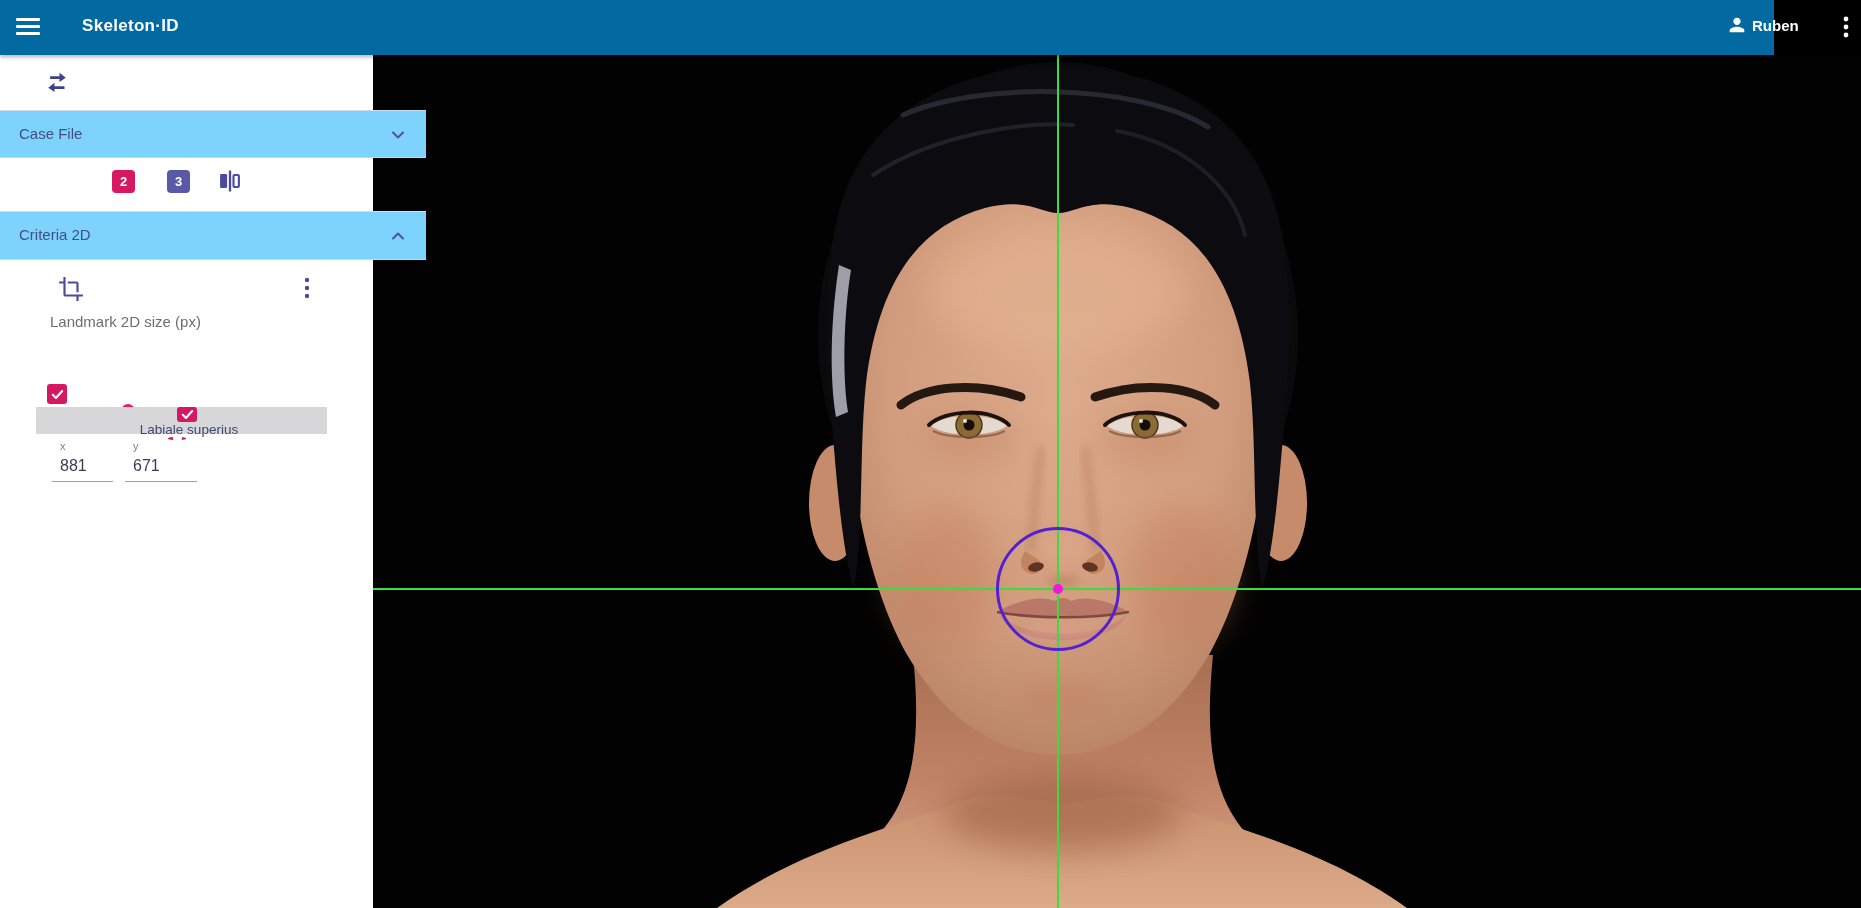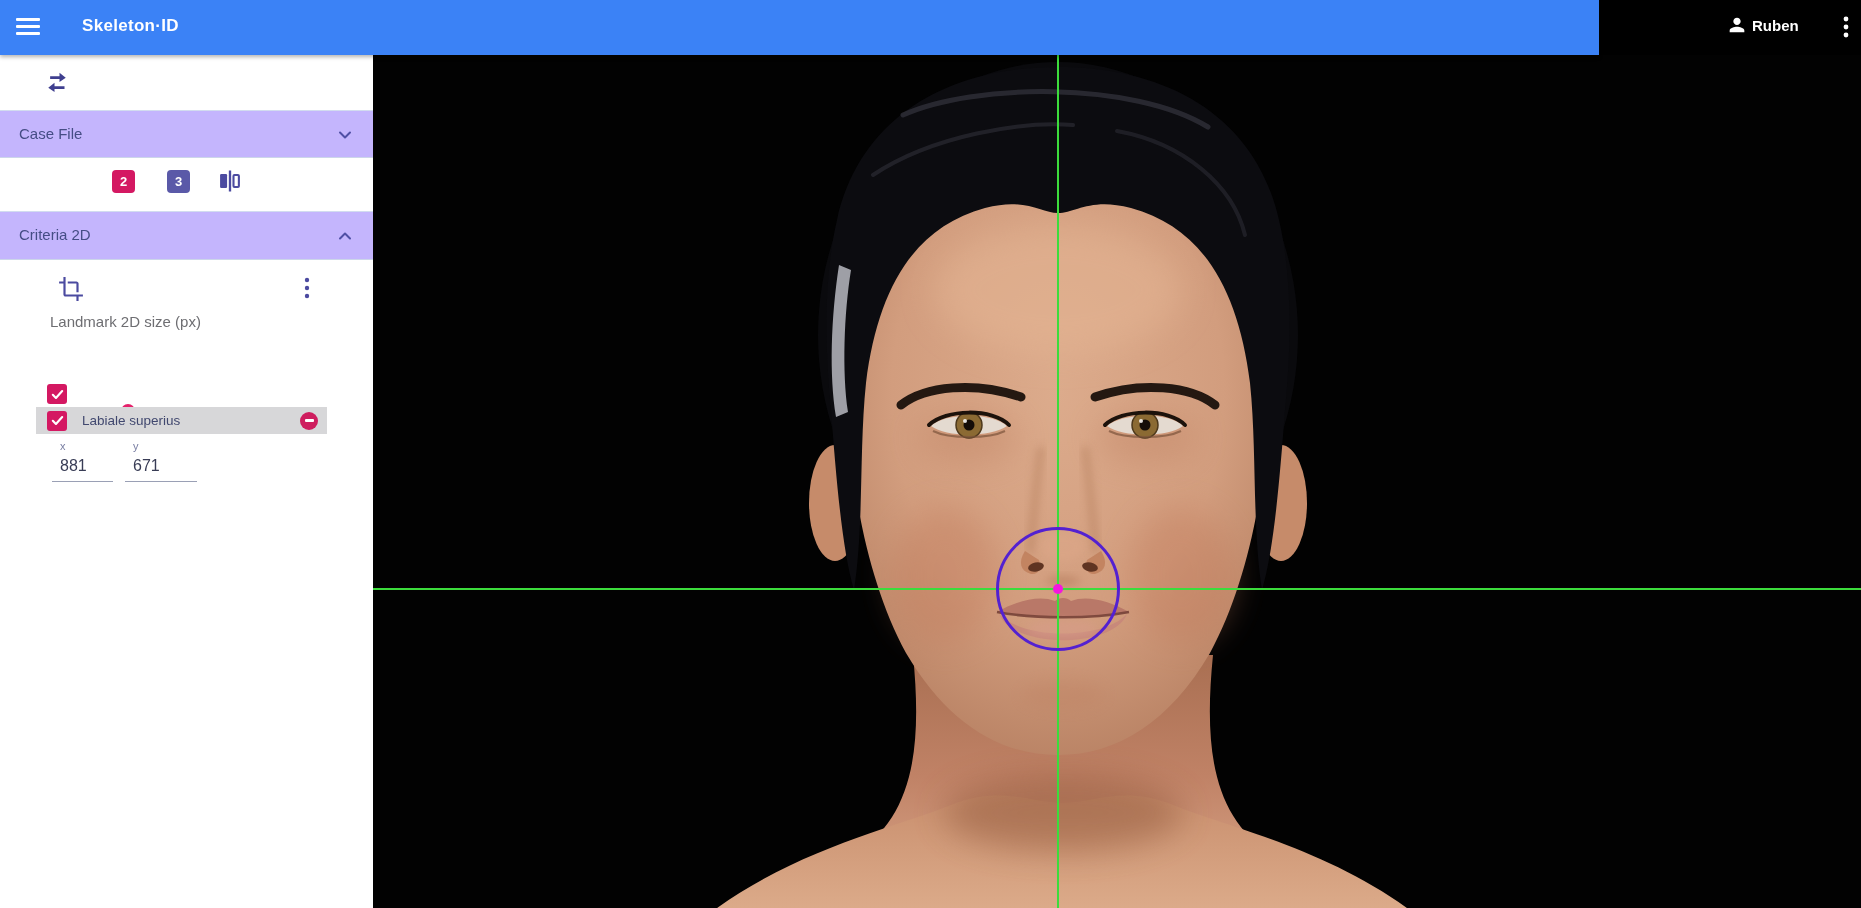--- a/index.html
+++ b/index.html
@@ -1,32 +1,32 @@
 <!DOCTYPE html>
 <html><head>
 <meta charset="utf-8">
 <style>
   * { margin:0; padding:0; box-sizing:border-box; }
   html,body { width:1861px; height:908px; overflow:hidden; }
   body { position:relative; background:#000; font-family:"Liberation Sans", sans-serif; }
 
   
-  .header { position:absolute; left:0; top:0; width:1599px; height:55px; background:#3b82f6;
+  .header { position:absolute; left:0; top:0; width:1774px; height:55px; background:#0369a1;
             box-shadow:0 2px 4px rgba(0,0,0,.3); z-index:30; }
   .menu-btn { position:absolute; left:16px; top:14px; width:28px; height:26px; cursor:pointer; }
   .menu-btn span { display:block; height:3px; background:#fff; border-radius:1px; margin:4px 0; width:24px; }
   .app-title { position:absolute; left:82px; top:16px; color:#fff; font-size:17px; font-weight:bold; letter-spacing:.3px; }
   .user-chip { position:absolute; left:1726px; top:14px; display:flex; align-items:center; gap:4px; color:#fff; cursor:pointer; }
   .user-chip .name { font-size:15px; font-weight:bold; }
   .kebab-top { position:absolute; left:1836px; top:14px; width:20px; height:26px; cursor:pointer; }
 
   
   .sidebar { position:absolute; left:0; top:55px; width:373px; height:853px; background:#fff; z-index:20; }
   .swap-btn { position:absolute; left:40px; top:12px; width:36px; height:32px; cursor:pointer; }
-  .section-row { position:absolute; left:0; width:373px; height:48px; background:#c4b5fd;
+  .section-row { position:absolute; left:0; width:426px; height:48px; background:#7dd3fc;
                  border-top:1px solid #d2dcef; border-bottom:1px solid #ccd6ea; cursor:pointer; }
   .section-row .sec-label { position:absolute; left:19px; top:14px; font-size:15px; color:#454d85; }
   .section-row .sec-chevron { position:absolute; right:18px; top:14px; width:20px; height:20px; }
   .row-case { top:55px; }
   .row-settings { top:156px; height:49px; }
   .row-criteria { top:435px; }
 
   .badge { position:absolute; top:115px; width:23px; height:23px; border-radius:4px; color:#fff;
            font-size:13px; font-weight:bold; text-align:center; line-height:23px; cursor:pointer; }
   .badge-2 { left:112px; background:#d41862; }
@@ -41,21 +41,21 @@
   .slider { position:absolute; left:50px; top:349px; width:268px; height:14px; cursor:pointer; }
   .slider .track { position:absolute; left:0; top:6px; width:100%; height:2px; background:#c6c6c6; }
   .slider .fill { position:absolute; left:0; top:6px; height:2px; background:#e5216b; }
   .slider .thumb { position:absolute; right:-7px; top:-6px; width:14px; height:14px; border-radius:50%; background:#e5216b; }
 
   .checkbox { width:20px; height:20px; background:#d41862; border-radius:3px; cursor:pointer;
               display:flex; align-items:center; justify-content:center; }
   .cb-lone { position:absolute; left:47px; top:329px; }
 
   .lm-row { position:absolute; left:36px; top:352px; width:291px; height:27px; background:#d7d7d9;
-            display:flex; align-items:center; cursor:pointer; }
+            display:flex; align-items:center; cursor:pointer;flex-direction:column; }
   .lm-row .checkbox { margin-left:11px; width:20px; height:20px; }
   .lm-row .lm-name { margin-left:15px; font-size:13.5px; color:#41486f; flex:1; }
   .minus-btn { width:18px; height:18px; border-radius:50%; background:#ce1d5e; margin-right:9px;
                display:flex; align-items:center; justify-content:center; cursor:pointer; }
   .minus-btn i { display:block; width:9px; height:2.5px; background:#fff; border-radius:1px; }
 
   .coord-field { position:absolute; top:385px; }
   .coord-x { left:52px; width:61px; }
   .coord-y { left:125px; width:72px; }
   .coord-field .cf-label { font-size:11px; color:#787da2; padding-left:8px; }

